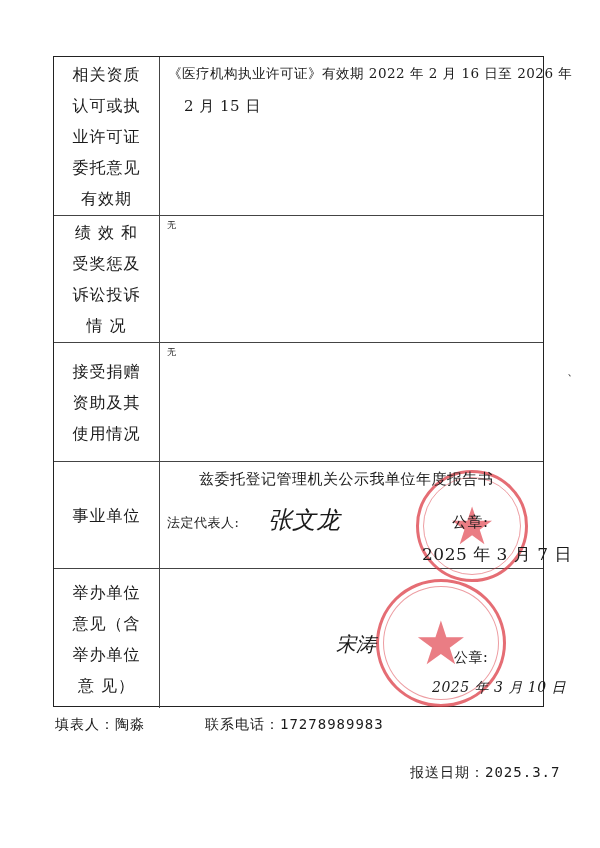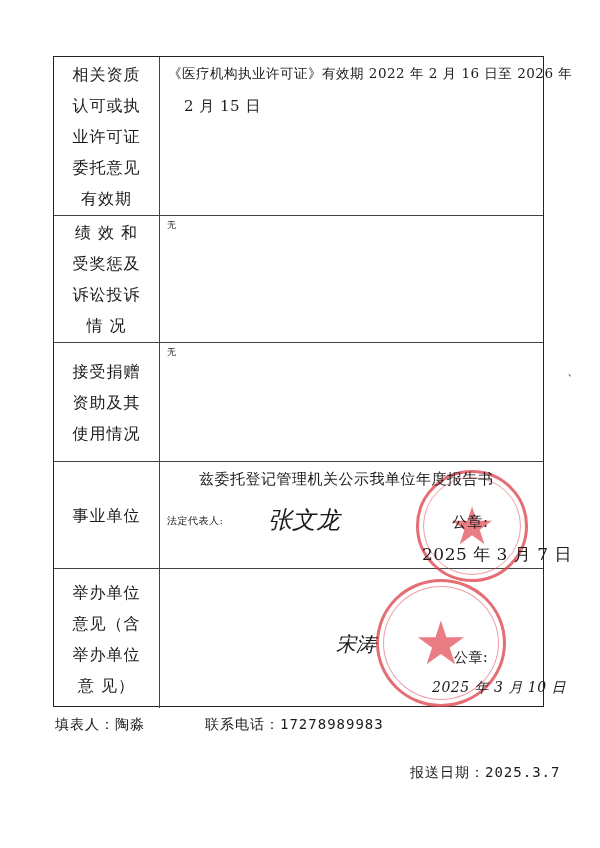--- a/index.html
+++ b/index.html
@@ -68,21 +68,21 @@
   <div class="row" style="top:405px; height:107px;">
     <div class="label">
       <span>事业单位</span>
     </div>
     <div class="content">
       <div class="stamp" style="left:256px; top:8px; width:112px; height:112px;">
         <div class="inner"></div>
         <div class="star">★</div>
       </div>
       <div class="txt" style="left:7px; top:8px; font-size:15px;margin-left:32px;">兹委托登记管理机关公示我单位年度报告书</div>
-      <div class="txt" style="left:7px; top:52px; font-size:10px;">法定代表人:</div>
+      <div class="txt" style="left:7px; top:52px; font-size:13px;">法定代表人:</div>
       <div class="sig" style="left:82px; top:42px; font-size:24px;">张文龙</div>
       <div class="txt" style="left:292px; top:51px; font-size:15px;">公章:</div>
       <div class="txt" style="left:262px; top:81px; font-size:17px; font-weight:normal;text-align:right;">2025 年 3 月 7 日</div>
     </div>
   </div>
 
   <div class="row last" style="top:512px; height:139px;">
     <div class="label">
       <span>举办单位</span>
       <span>意见（含</span>

